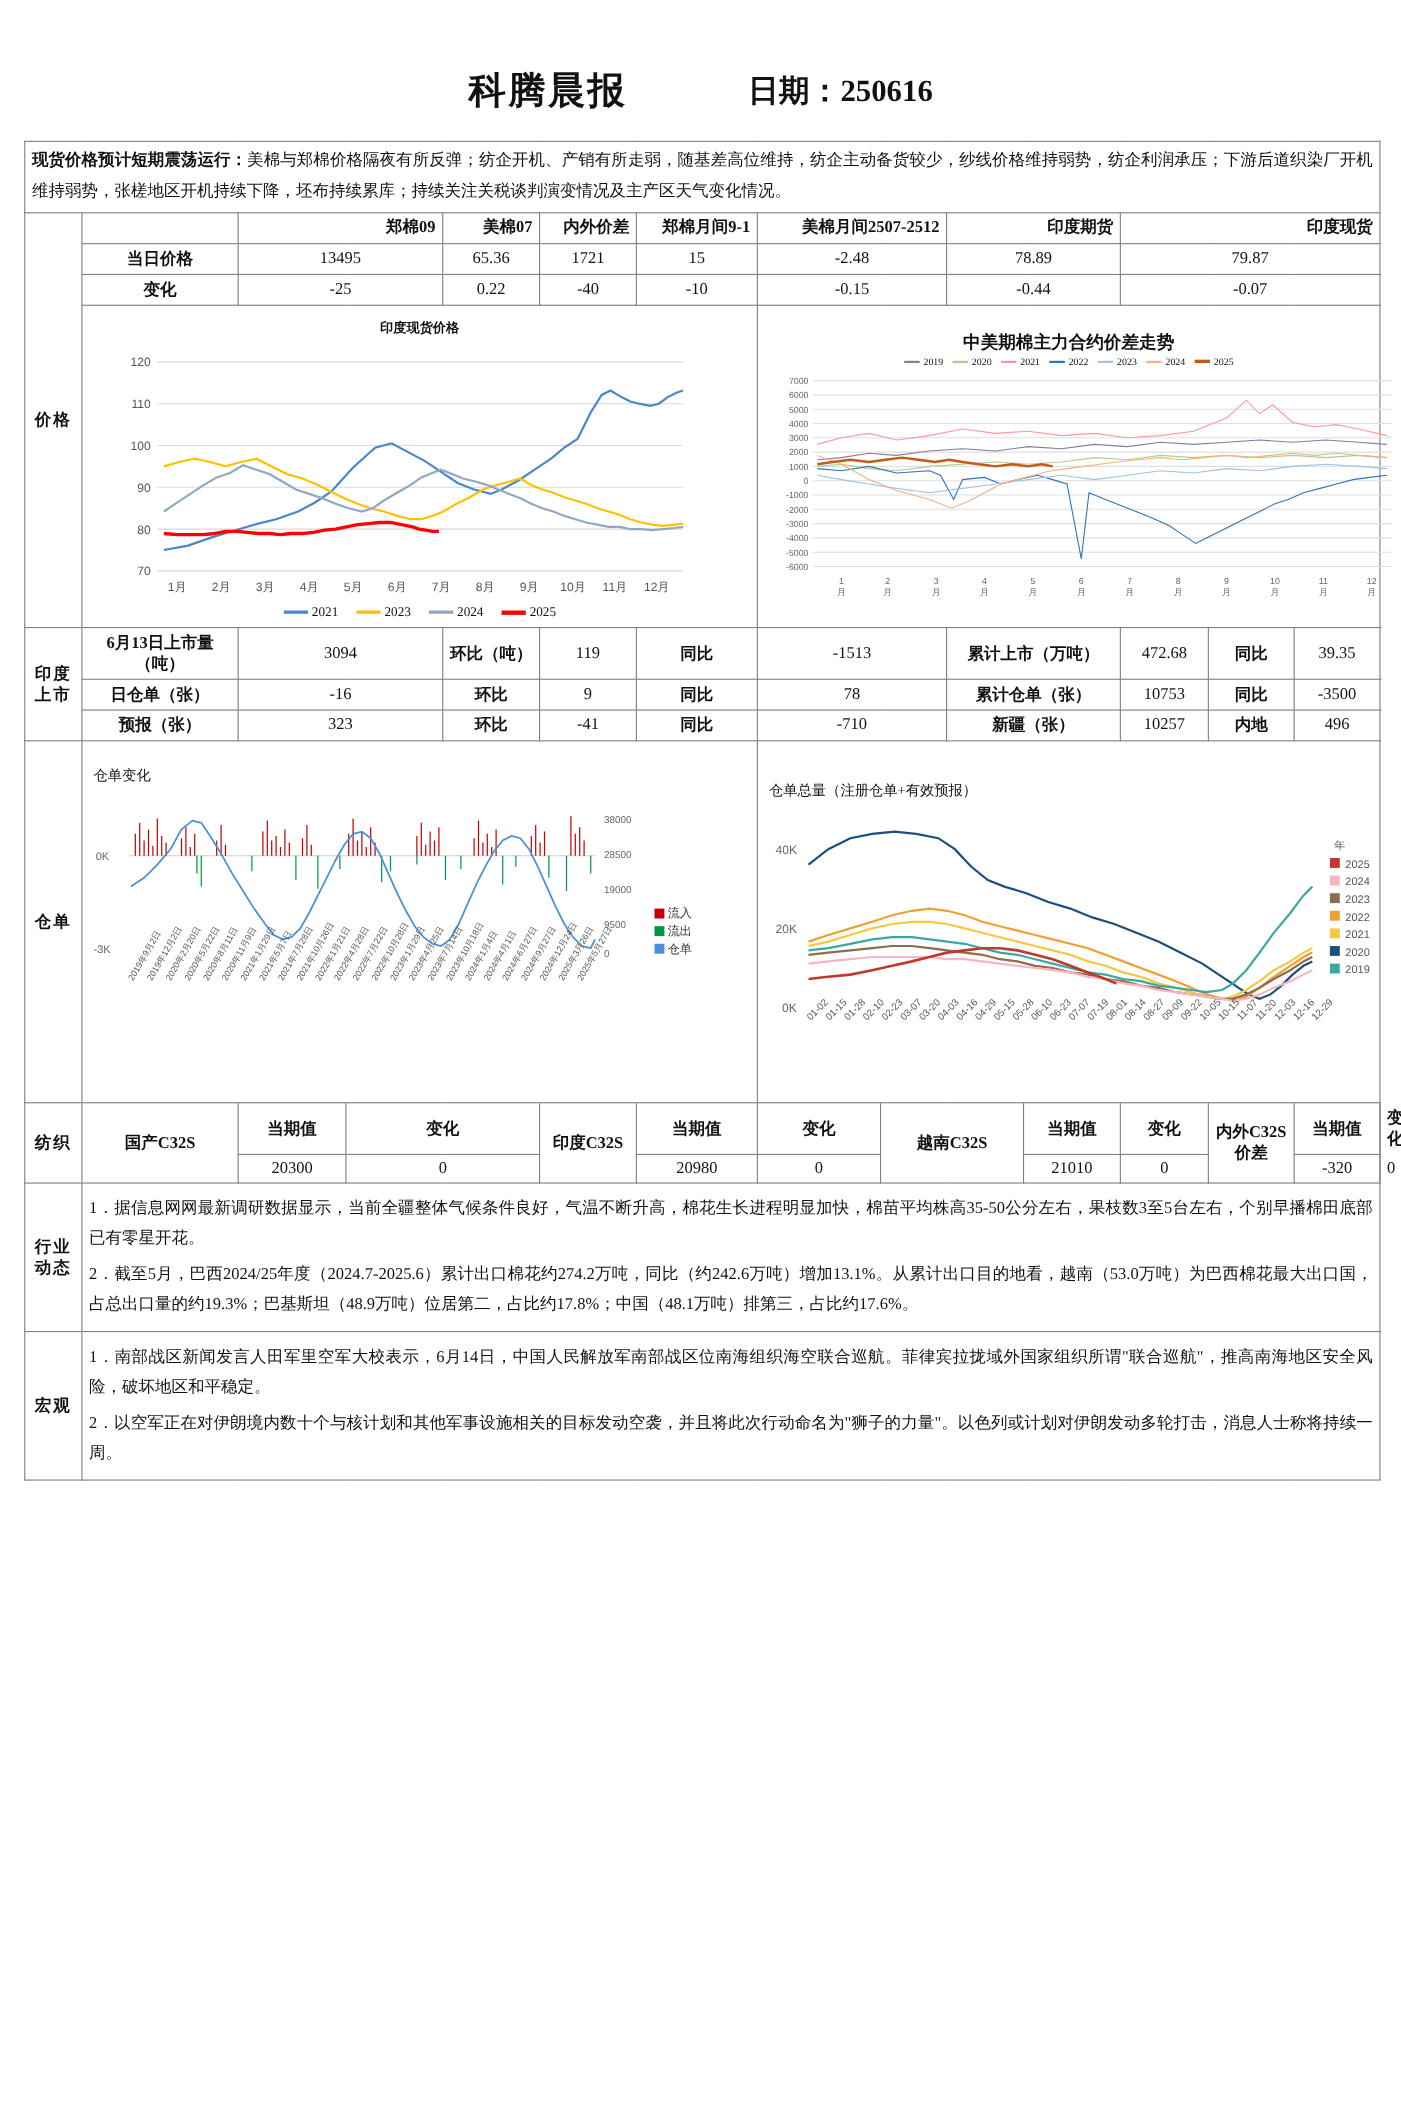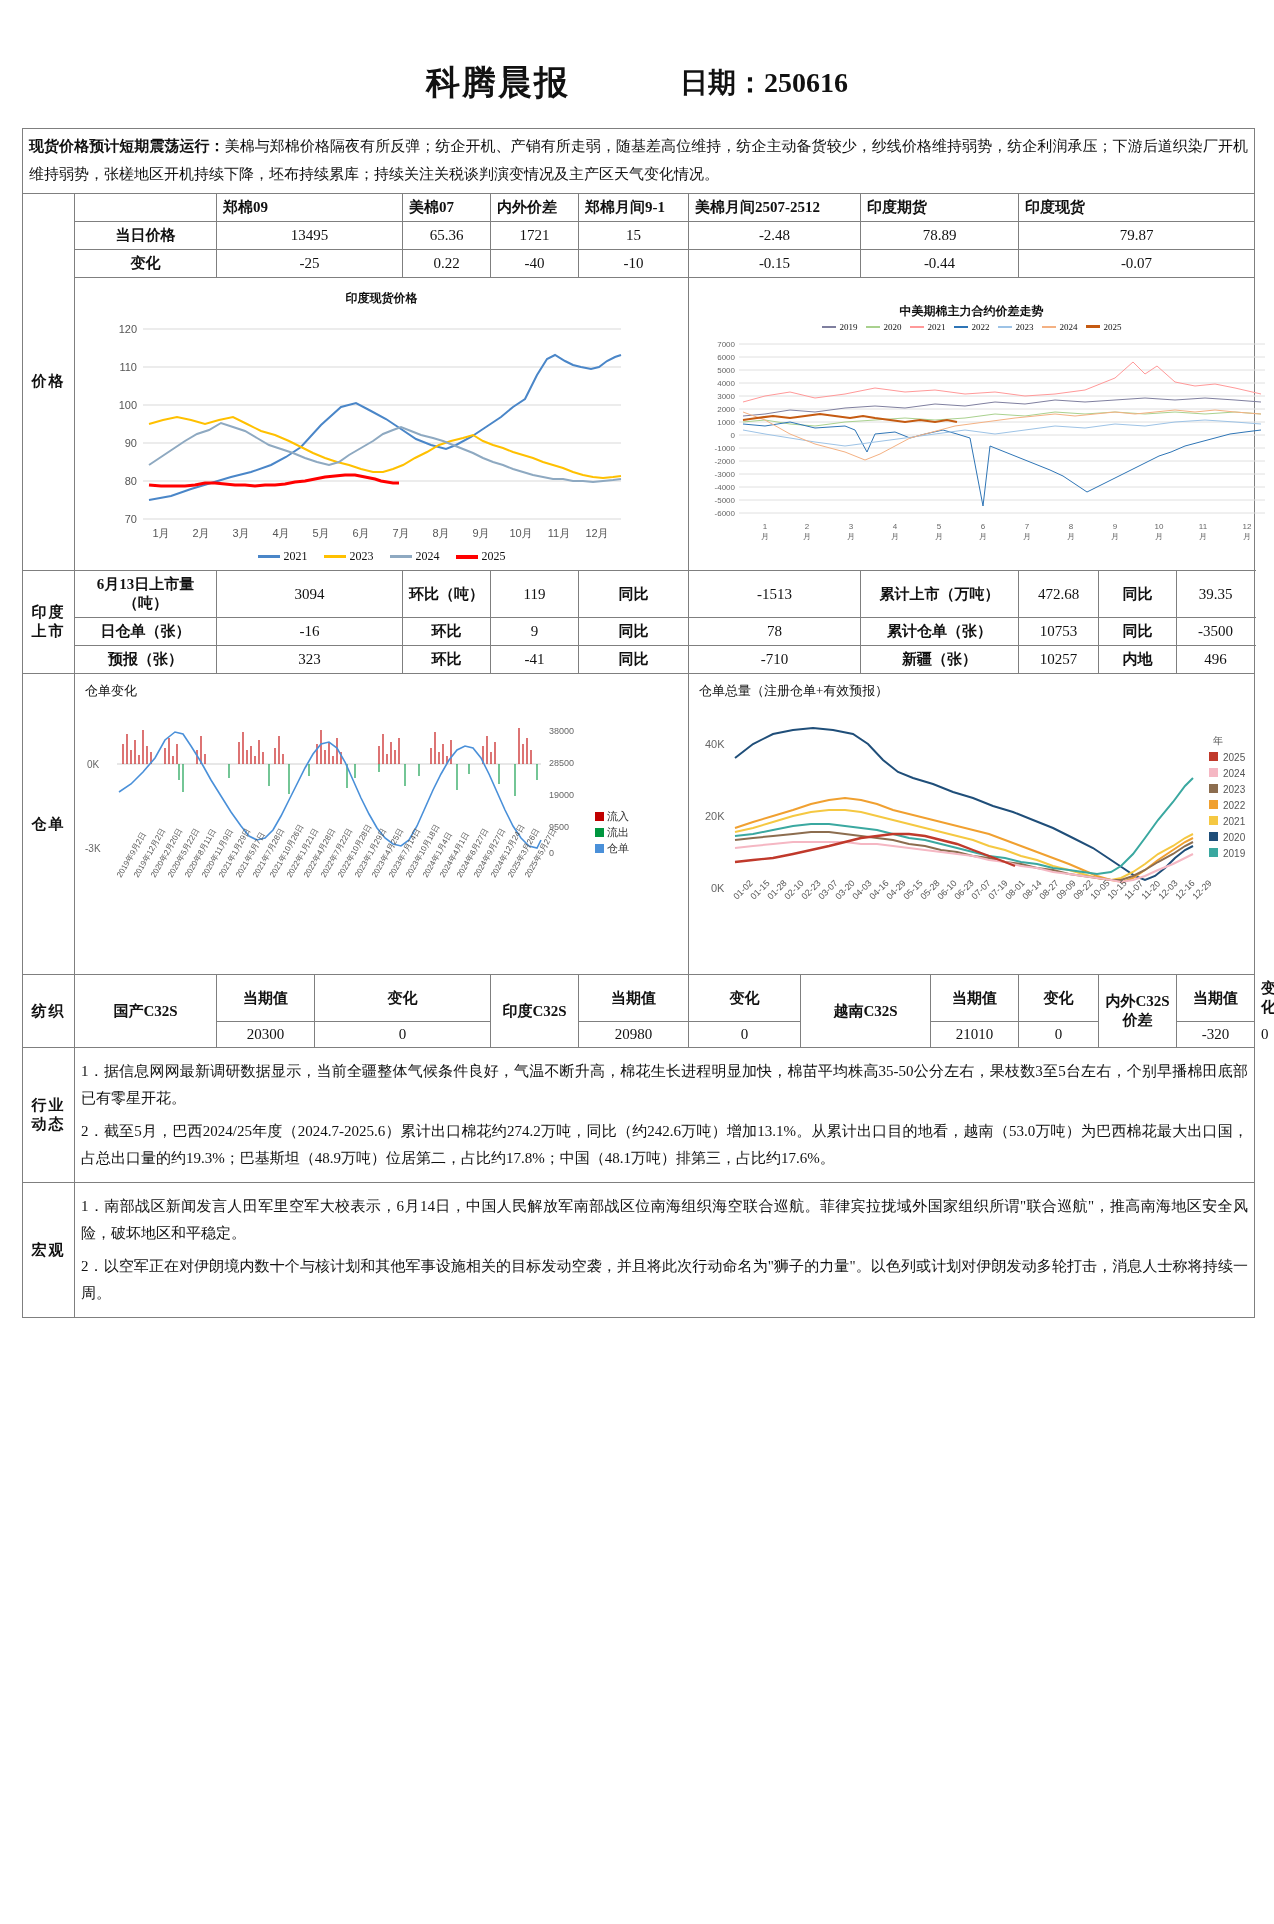--- a/index.html
+++ b/index.html
@@ -22,21 +22,21 @@
   table.main td{border:1px solid #7f7f7f;padding:4px 6px;vertical-align:middle;font-size:15px;}
   .rowlabel{
     text-align:center;font-size:20px;font-weight:bold;letter-spacing:2px;width:52px;
   }
   .summary{
     font-size:16.5px;line-height:1.85;text-align:justify;padding:10px 12px 10px 12px;
   }
   .summary b{font-weight:bold;}
   .ctr{text-align:center;}
   .bold{font-weight:bold;}
-  .hdr{font-weight:bold;text-align:left;font-size:15.5px;line-height:1.3;}
+  .hdr{font-weight:bold;text-align:right;font-size:15.5px;line-height:1.3;}
   
   .chart-box{position:relative;background:#fff;}
   .chart-title{text-align:center;font-weight:bold;}
   svg{display:block;}
   .legend{display:flex;justify-content:center;gap:16px;align-items:center;font-size:12px;margin-top:2px;}
   .legend .k{display:flex;align-items:center;gap:4px;}
   .legend .sw{width:22px;height:3px;display:inline-block;}
   .news{font-size:15.5px;line-height:1.8;text-align:justify;padding:6px 10px;}
   .news p{margin:6px 0;}
   .vlegend{font-size:11px;}
@@ -166,21 +166,21 @@
                 </span>
             <span class="k">
                   <i class="sw" style="background:#ff0000;height:4px"></i>
                   <span>2025</span>
                 </span>
           </div>
         </div>
       </td>
       <td colspan="8" style="padding:6px">
         <div class="chart-box">
-          <div class="chart-title" style="font-size:12px;padding:4px 0 2px 0;">中美期棉主力合约价差走势</div>
+          <div class="chart-title" style="font-size:16px;padding:4px 0 2px 0;">中美期棉主力合约价差走势</div>
           <div class="legend" style="gap:8px;font-size:9px;margin:0 0 2px 0;">
             <span class="k">
                   <i class="sw" style="background:#7f7f9f;width:14px;height:2px"></i>
                   <span>2019</span>
                 </span>
             <span class="k">
                   <i class="sw" style="background:#a9d18e;width:14px;height:2px"></i>
                   <span>2020</span>
                 </span>
             <span class="k">
@@ -437,21 +437,21 @@
               <text transform="translate(399,178) rotate(-60)">2024年9月27日</text>
               <text transform="translate(416,178) rotate(-60)">2024年12月24日</text>
               <text transform="translate(433,178) rotate(-60)">2025年3月26日</text>
               <text transform="translate(450,178) rotate(-60)">2025年5月27日</text>
             </g>
           </svg>
         </div>
       </td>
       <td colspan="7" style="padding:4px">
         <div class="chart-box">
-          <div style="font-size:13px;padding:4px 0 0 6px;">仓单总量（注册仓单+有效预报）</div>
+          <div style="font-size:13px;padding:4px 0 0 6px;margin-top:28px;">仓单总量（注册仓单+有效预报）</div>
           <svg width="580" height="270" viewBox="0 0 580 270">
             <g font-size="11" fill="#666" font-family="Liberation Sans, sans-serif">
               <text x="12" y="48">40K</text>
                   <text x="12" y="120">20K</text>
                   <text x="18" y="192">0K</text>
             </g>
             <polyline fill="none" stroke="#1f4e79" stroke-width="2" points="42,58 60,44 80,34 100,30 120,28 140,30 160,34 175,44 190,60 205,72 220,78 240,84 260,92 280,98 300,106 320,112 340,120 360,128 380,138 400,148 415,158 430,168 442,176 452,180 462,176 472,168 482,158 492,150 500,146"></polyline>
             <polyline fill="none" stroke="#f0a030" stroke-width="2" points="42,128 60,122 80,116 100,110 118,104 136,100 152,98 168,100 184,104 200,110 216,114 232,118 248,122 264,126 280,130 296,134 312,140 328,146 344,152 360,158 376,164 390,170 404,176 418,180 430,182 440,178 452,170 465,160 480,150 492,142 500,138"></polyline>
             <polyline fill="none" stroke="#f5c842" stroke-width="2" points="42,132 60,128 80,122 100,116 118,112 136,110 152,110 168,112 184,116 200,120 216,124 232,128 248,132 264,136 280,140 296,146 312,150 328,156 344,160 360,166 376,170 390,174 404,178 418,180 428,178 440,172 452,164 465,154 480,146 492,138 500,134"></polyline>
             <polyline fill="none" stroke="#3aa8a0" stroke-width="2" points="42,136 60,134 80,130 100,126 118,124 136,124 152,126 168,128 184,130 200,134 216,138 232,140 248,144 264,148 280,152 296,156 312,158 328,162 344,164 360,168 376,170 390,172 404,174 418,172 428,166 440,154 452,138 465,120 480,102 492,86 500,78"></polyline>

